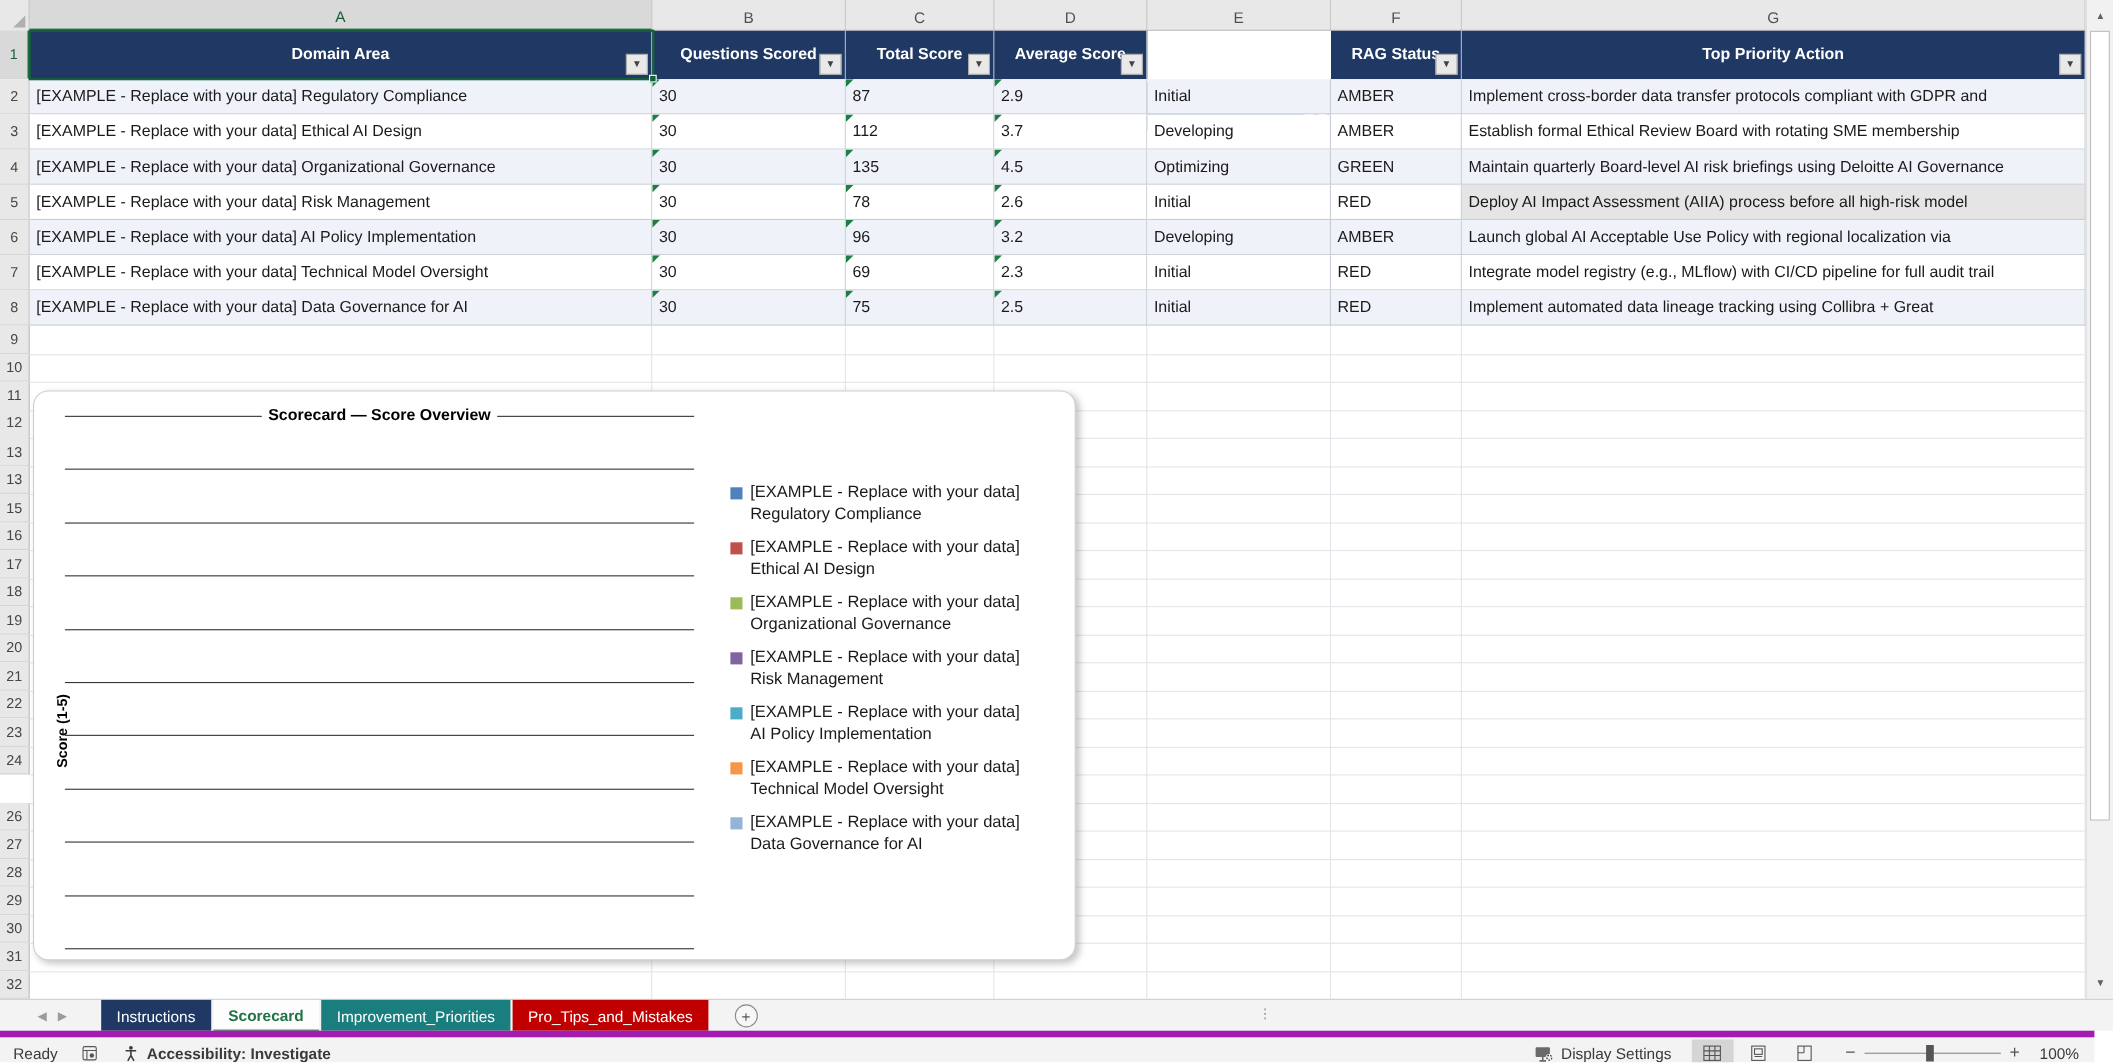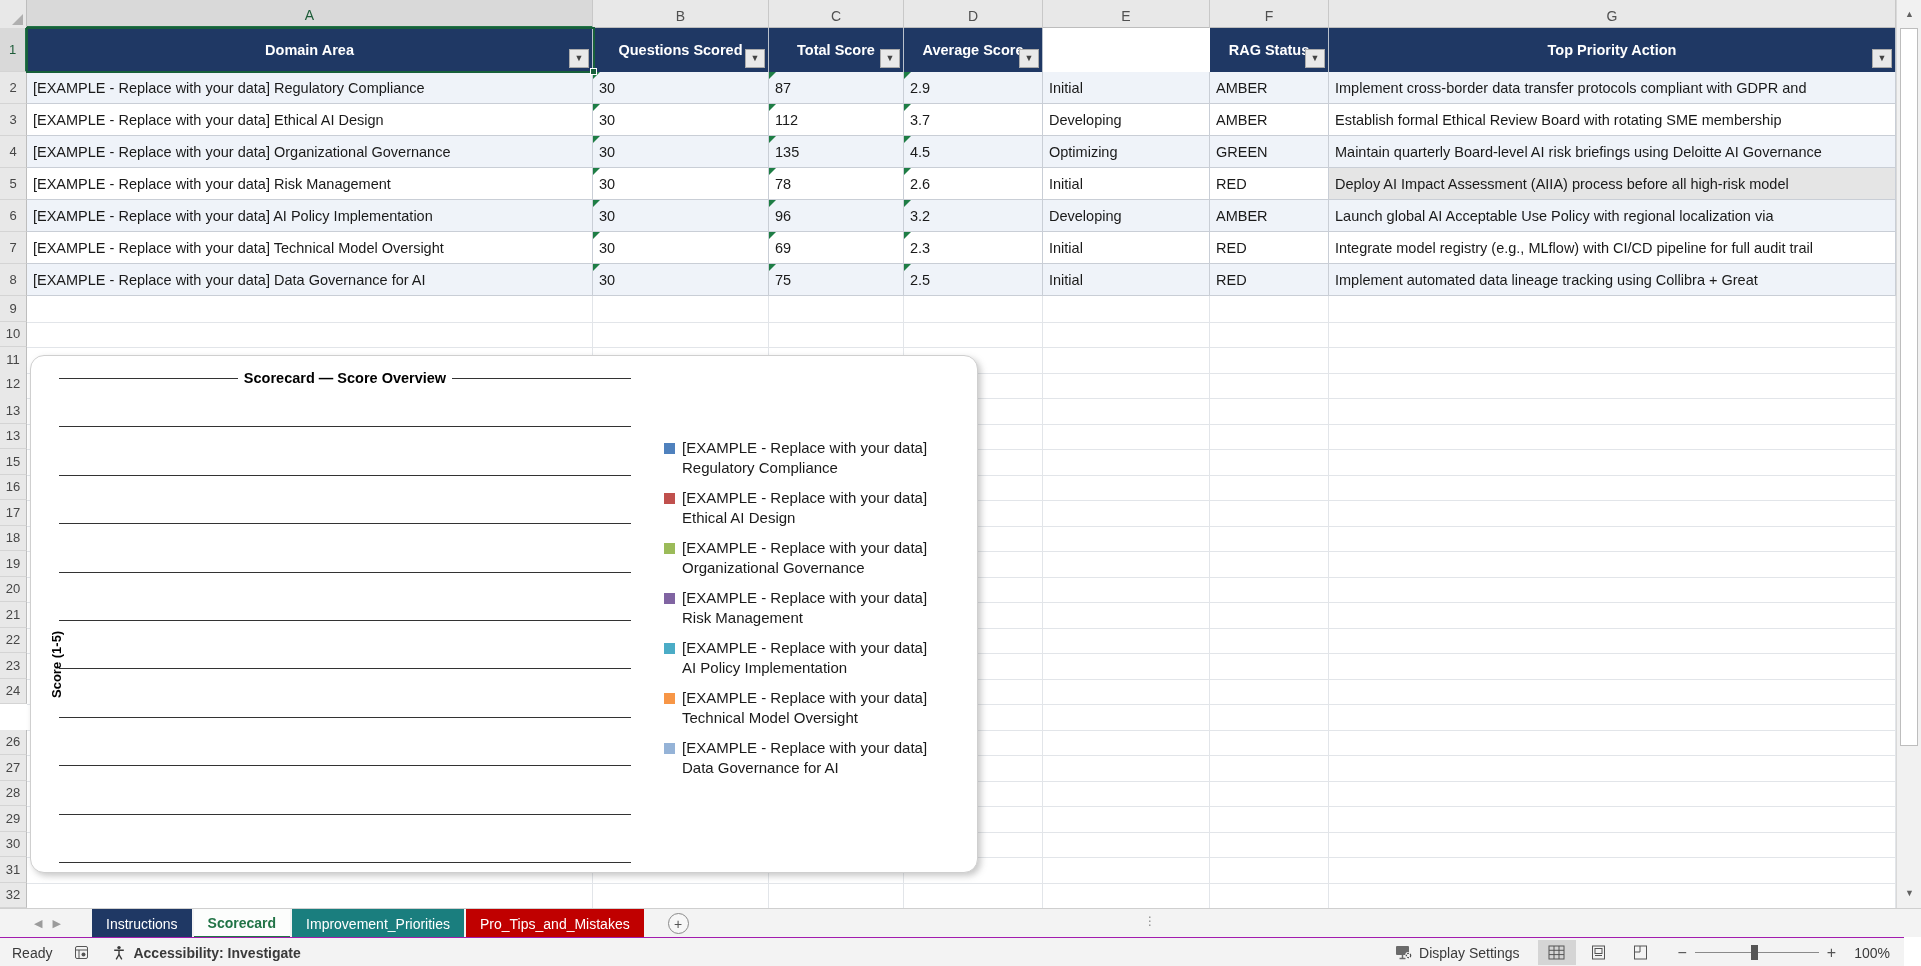--- a/index.html
+++ b/index.html
@@ -63,21 +63,21 @@
   #tabbar{position:absolute;left:0;top:908px;width:1921px;height:29px;background:#F3F3F3;border-top:1px solid #CFCFCF;}
   #tabnav{position:absolute;left:34px;top:0;height:29px;display:flex;align-items:center;gap:10px;color:#9B9B9B;font-size:11px;}
   #tabs{position:absolute;left:92px;top:0;height:29px;display:flex;}
   .tab{height:29px;display:flex;align-items:center;padding:0 14px;font-size:14px;margin-right:2px;cursor:default;}
   .tab.active{font-weight:bold;border-bottom:2px solid #217346;background:linear-gradient(#FFFFFF,#EFF5F1);}
   #addsheet{position:absolute;top:4px;width:21px;height:21px;border:1px solid #8A8A8A;border-radius:50%;
             display:flex;align-items:center;justify-content:center;font-size:14px;color:#555;background:#F7F7F7;}
   #hdots{position:absolute;left:1144px;top:5px;color:#8A8A8A;font-size:12px;letter-spacing:0;}
 
   
-  #statusbar{position:absolute;left:0;top:937px;width:1904px;height:29px;background:#F3F3F3;border-top:1px solid #a21caf;
+  #statusbar{position:absolute;left:0;top:937px;width:1904px;height:29px;background:#F3F3F3;border-top:6px solid #a21caf;
              font-size:14px;color:#3A3A3A;}
   #sb-left{position:absolute;left:12px;top:0;height:29px;display:flex;align-items:center;gap:22px;}
   #sb-right{position:absolute;right:14px;top:0;height:29px;display:flex;align-items:center;gap:18px;}
   .sb-ico{display:inline-flex;align-items:center;}
   .viewbtn{width:38px;height:25px;display:flex;align-items:center;justify-content:center;}
   .viewbtn.active{background:#D5D5D5;}
   #zoomslider{display:flex;align-items:center;gap:8px;}
   #ztrack{position:relative;width:124px;height:1px;background:#8A8A8A;}
   #zhandle{position:absolute;left:56px;top:-7px;width:7px;height:15px;background:#555;}
   .bold{font-weight:bold;text-align:right;}
@@ -332,21 +332,21 @@
       </span>
       <span class="sb-ico" style="gap:6px;">
         <svg width="16" height="16" viewBox="0 0 16 16">
             <circle cx="8" cy="2.6" r="1.7" fill="#3A3A3A"></circle>
             <path d="M3.2 5.2 H12.8 M8 5 V9.5 M8 9.5 L5.2 14.4 M8 9.5 L10.8 14.4" stroke="#3A3A3A" stroke-width="1.4" fill="none"></path>
           </svg>
         <span class="bold">Accessibility: Investigate</span>
       </span>
     </div>
     <div id="sb-right">
-      <span class="sb-ico" style="gap:6px;">
+      <span class="sb-ico" style="gap:6px;align-items:flex-end;">
         <svg width="18" height="15" viewBox="0 0 18 15">
             <rect x="1" y="1" width="13" height="9" rx="1" fill="#6a6a6a"></rect>
             <line x1="7.5" y1="10" x2="7.5" y2="13" stroke="#6a6a6a" stroke-width="1.5"></line>
             <line x1="4.5" y1="13.5" x2="10.5" y2="13.5" stroke="#6a6a6a" stroke-width="1.5"></line>
             <circle cx="13.5" cy="10.5" r="3.4" fill="#f3f3f3"></circle>
             <circle cx="13.5" cy="10.5" r="2.2" fill="none" stroke="#444" stroke-width="1.2" stroke-dasharray="1.6 1.1"></circle>
           </svg>
         <span>Display Settings</span>
       </span>
       <span style="display:flex;gap:4px;">

